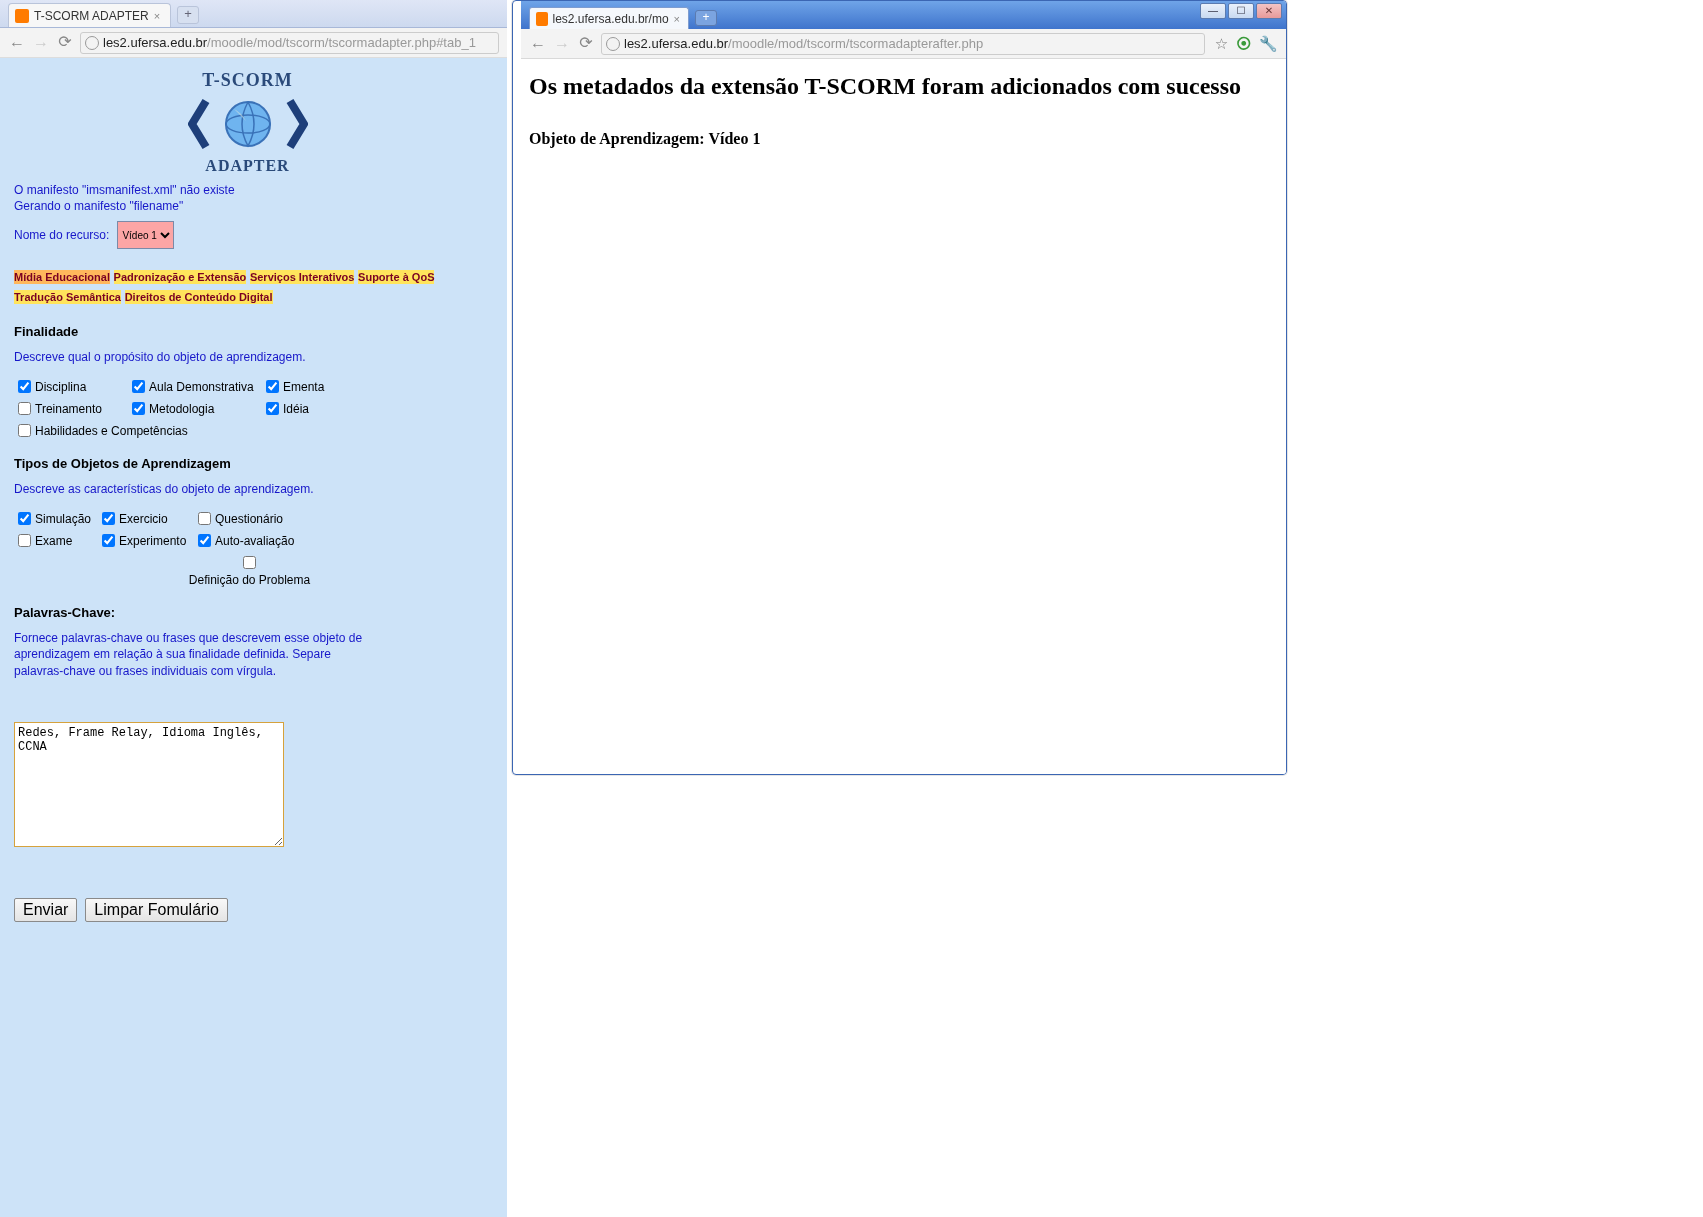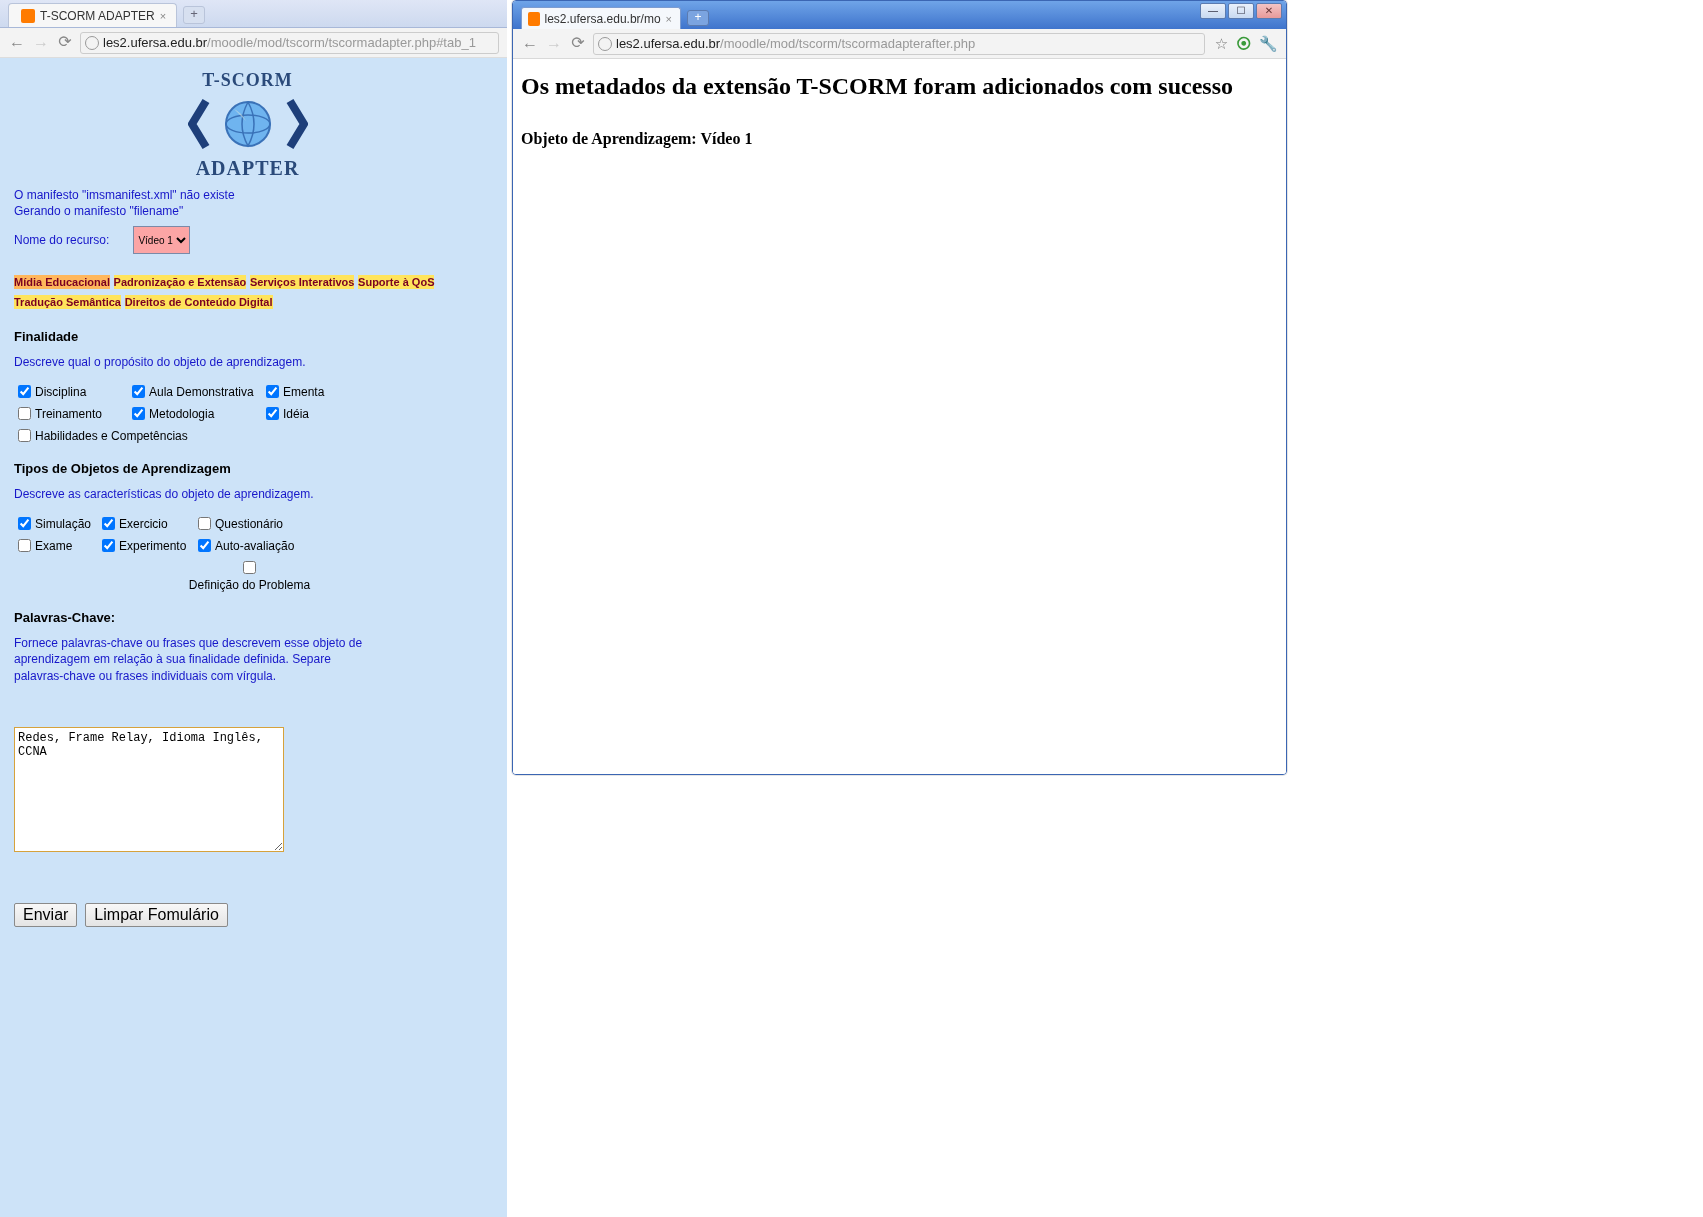--- a/index.html
+++ b/index.html
@@ -26,21 +26,21 @@
     align-items: flex-end;
     padding: 0 8px;
     border-bottom: 1px solid #a8b8d8;
   }
   .tab {
     display: flex;
     align-items: center;
     gap: 5px;
     background: #f7f7f7;
     height: 24px;
-    padding: 0 10px 0 12px;
+    padding: 0 10px 0 6px;
     border-radius: 4px 4px 0 0;
     border: 1px solid #b9c4da;
     border-bottom: none;
     font-size: 12px;
     color: #333;
     max-width: 170px;
   }
   .tab .favico {
     width: 14px; height: 14px;
     background: #ff7b00;
@@ -101,24 +101,24 @@
   .omnibox .domain { color:#222; }
   .omnibox .path { color:#999; }
   .left-content {
     background: #cde3f8;
     padding: 10px 26px 30px 14px;
     min-height: calc(1217px - 58px);
   }
   
   .logo-wrap { text-align:center; margin: 2px 0 8px 0; }
   .logo-text1 { font-family: "Times New Roman", serif; font-size:18px; color:#2a4a7a; font-weight:bold; letter-spacing:1px;}
-  .logo-text2 { font-family: "Times New Roman", serif; font-size:20px; color:#2a4a7a; font-weight:bold; letter-spacing:1px;}
+  .logo-text2 { font-family: "Times New Roman", serif; font-size:16px; color:#2a4a7a; font-weight:bold; letter-spacing:1px;}
   .logo-svg { display:block; margin: 2px auto; }
   .status-line { color:#1717c9; font-size:12px; margin:2px 0;}
-  .resource-row{ color:#1717c9; font-size:12px; margin:8px 0 18px 0; display:flex; align-items:center; gap:24px;}
+  .resource-row{ color:#1717c9; font-size:12px; margin:8px 0 18px 0; display:flex; align-items:center; gap:8px;}
   select.resource-sel{
     font-size:10px;
     height:28px;
     border:1px solid #7b8aa8;
     background:#fca5a5;
   }
   .tab-strip { margin: 18px 0 14px 0; line-height:1.5; }
   .tab-strip a{
     color:#7a0022;
     background: #ffe45c;
@@ -161,20 +161,21 @@
   
   .right-window{
     position:absolute;
     left:512px; top:0;
     width: 775px;
     height: 775px;
     border:1px solid #3b66b3;
     border-radius:4px;
     overflow:hidden;
     box-shadow: 0 0 0 1px rgba(0,0,0,0.1);
+    padding-left: 8px;
   }
   .rw-titlebar{
     height:28px;
     background: linear-gradient(#6fa4e8,#3f74cc);
     display:flex;
     align-items:flex-end;
     padding:0 6px 0 8px;
     position:relative;
   }
   .rw-syscontrols{

